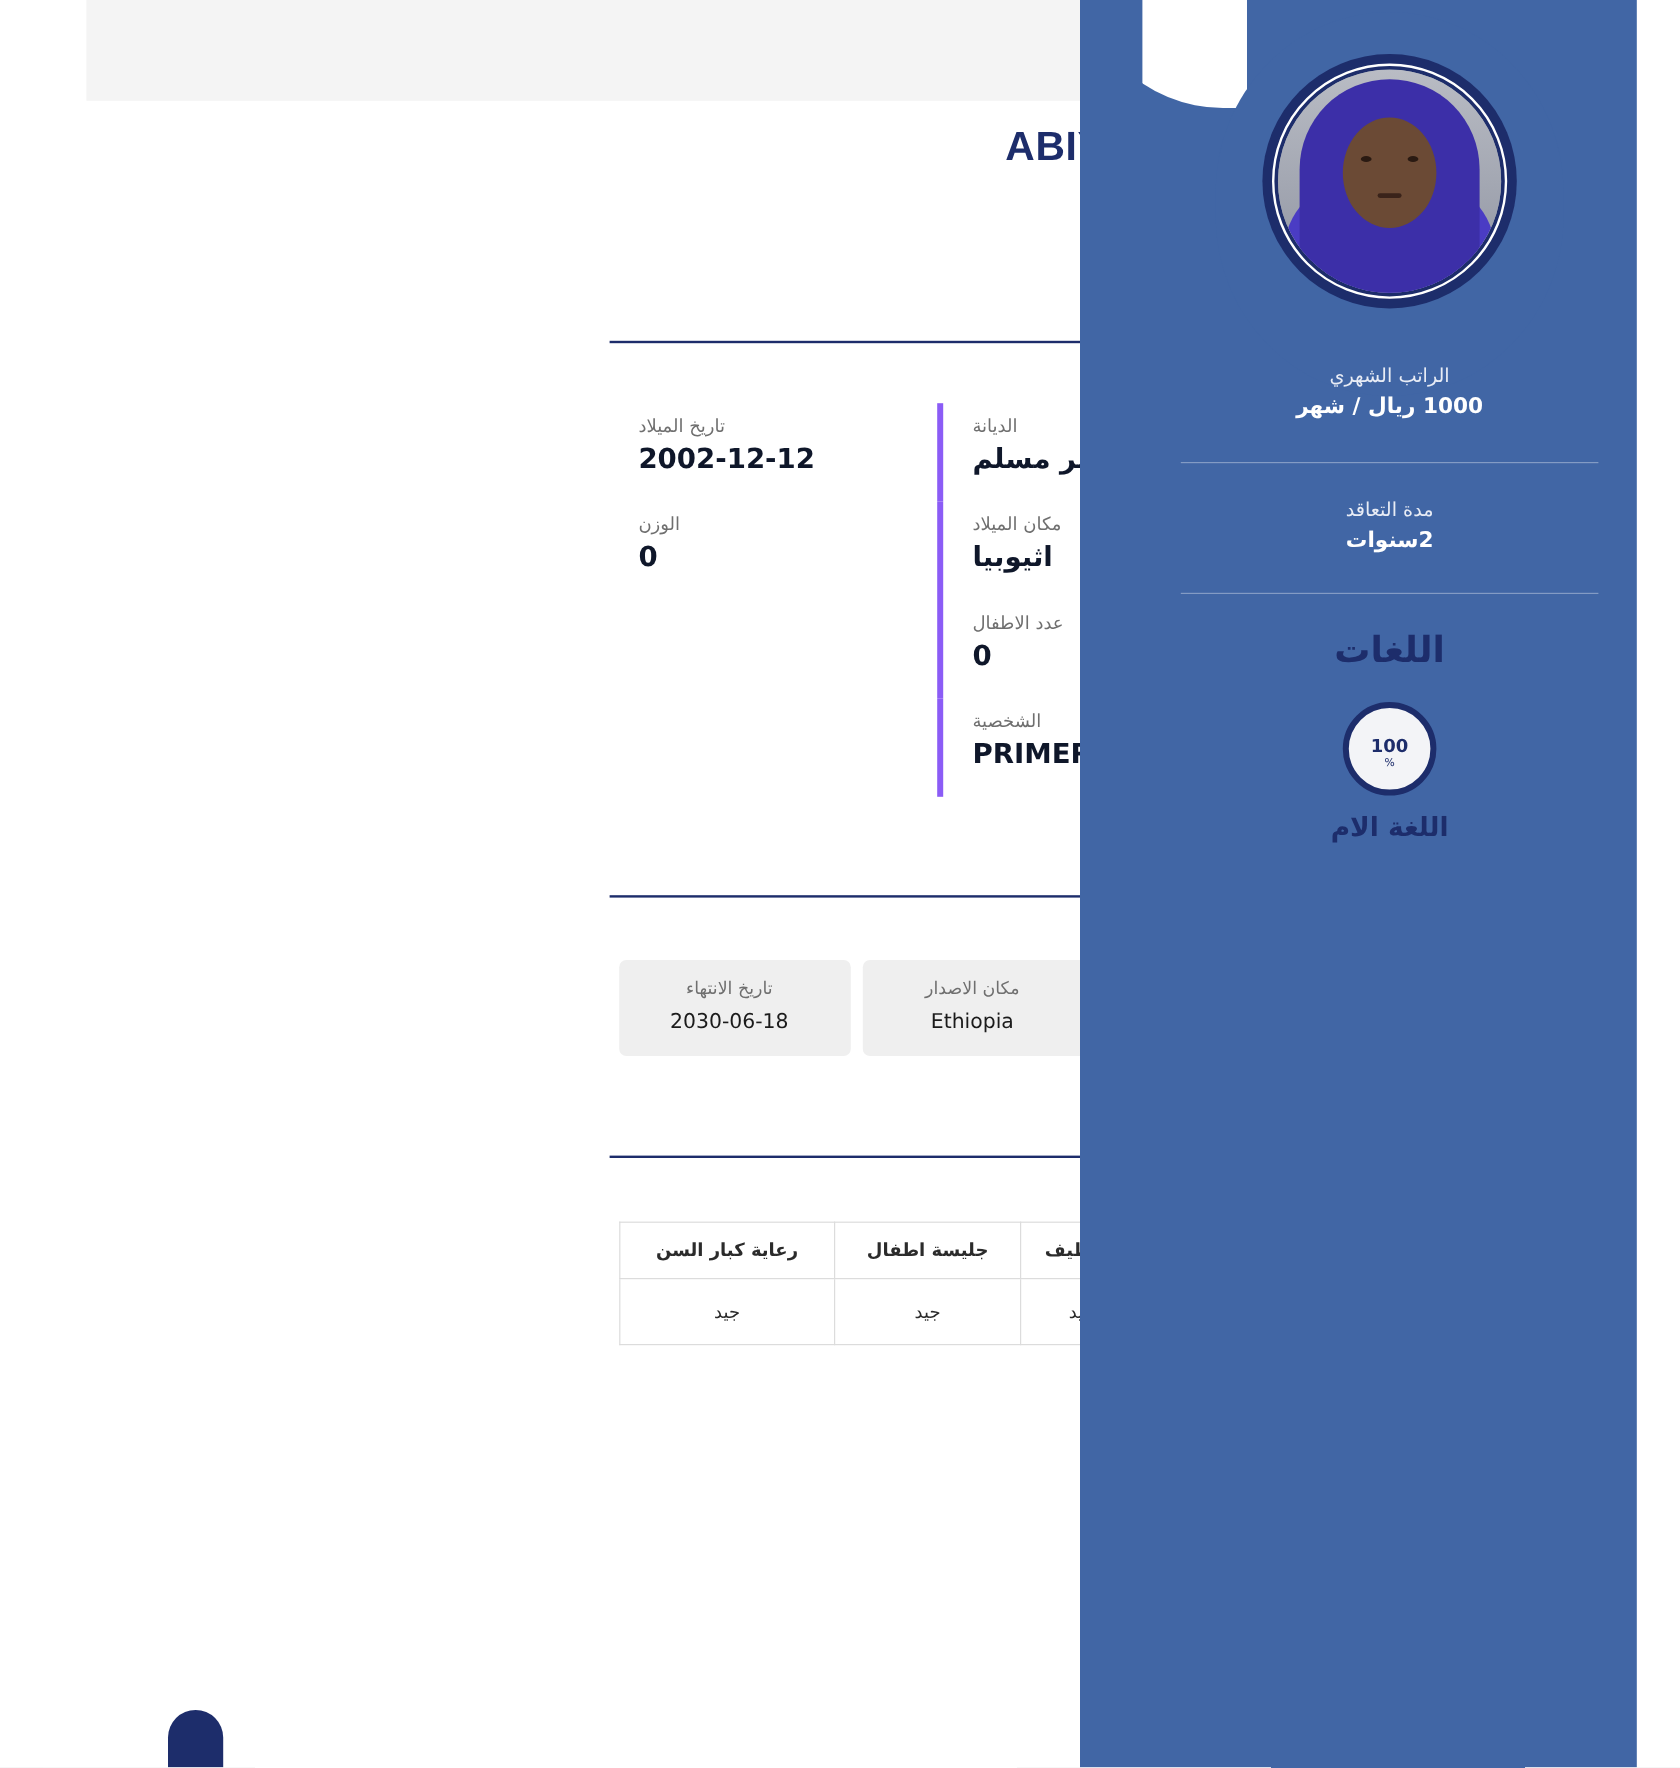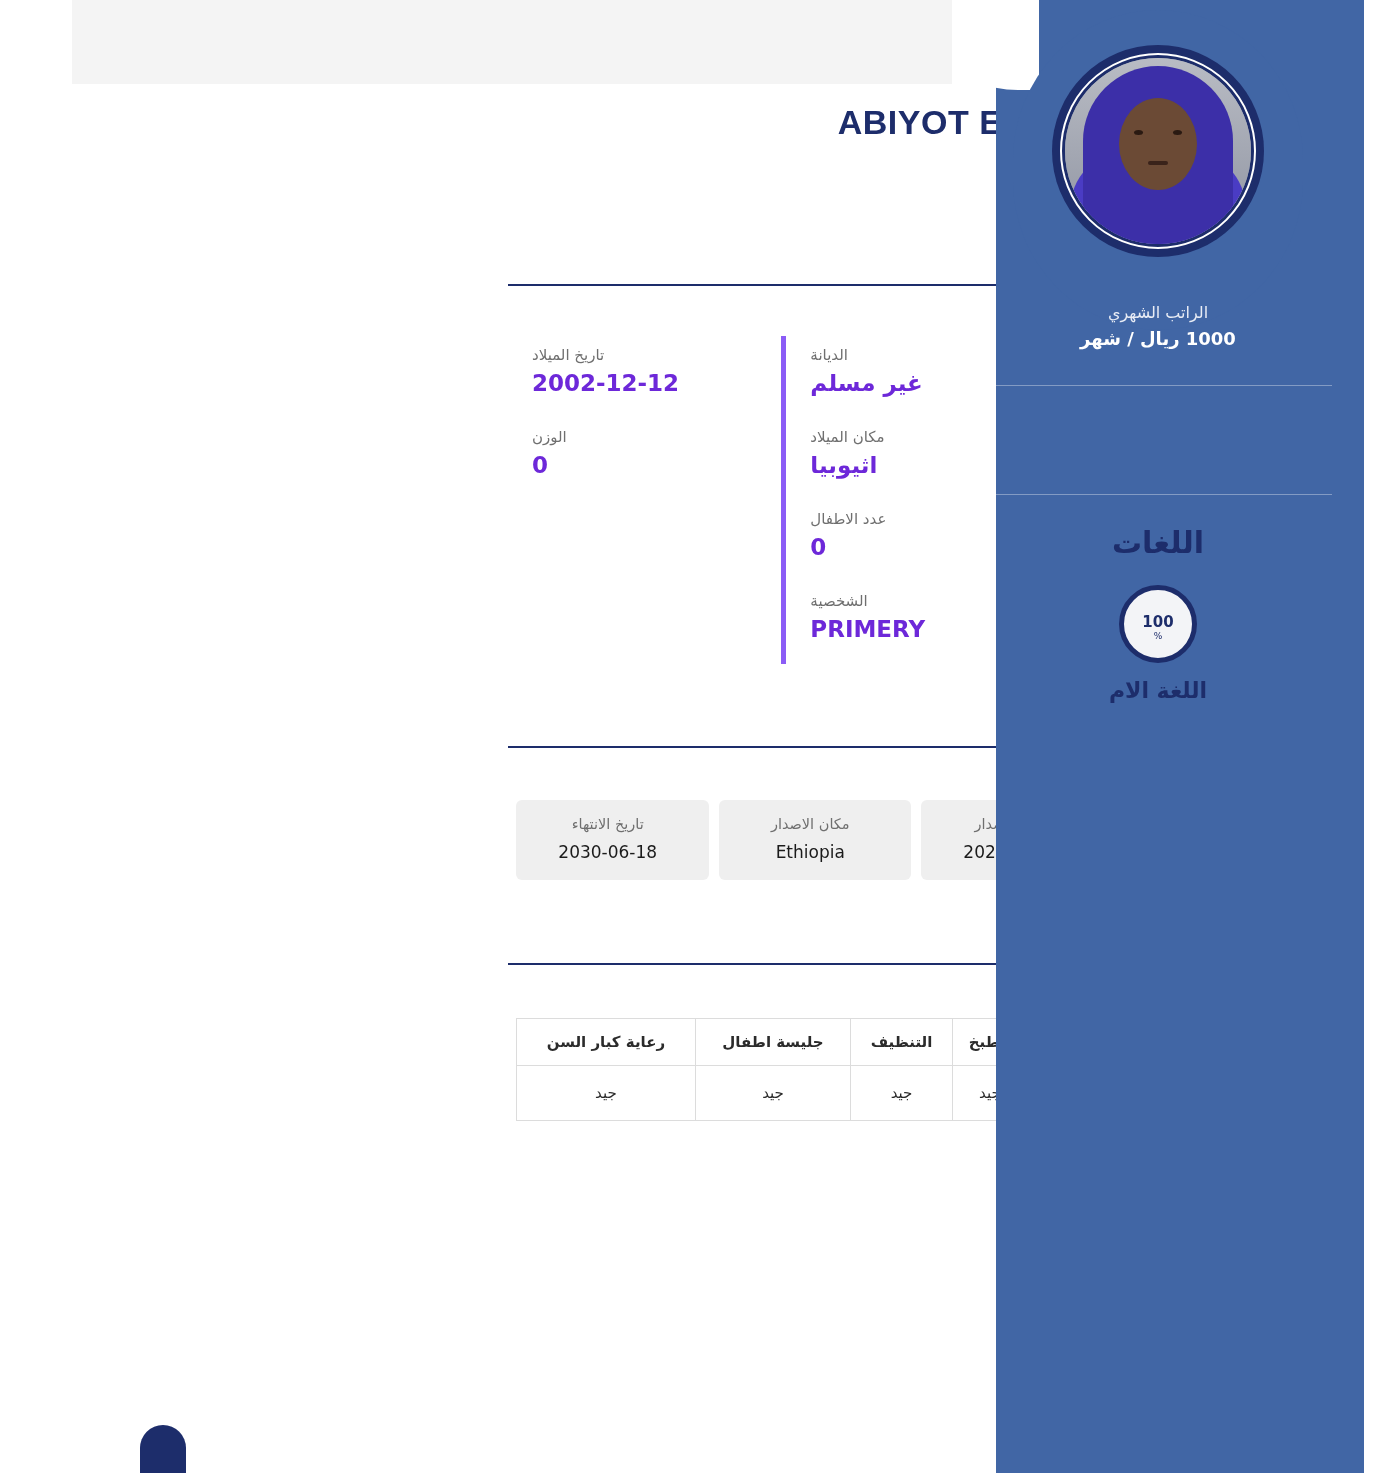--- a/index.html
+++ b/index.html
@@ -24,21 +24,21 @@
     width: 1328px;
     height: 1473px;
     background: #ffffff;
   }
 
   
   .sidebar {
     position: absolute;
     right: 0px;
     top: 0;
-    width: 368px;
+    width: 464px;
     height: 1473px;
     background: #4166a5;
   }
   .sidebar-inner {
     position: absolute;
     right: 0;
     top: 0;
     width: 412px;
     height: 1473px;
   }
@@ -267,21 +267,21 @@
     right: 36px;
     top: 336px;
     width: 820px;
     display: grid;
     grid-template-columns: 1fr 1fr 1fr;
     direction: rtl;
   }
   .pcell { padding: 10px 24px 22px 24px; text-align: left; }
   .pcol-mid { border-left: 5px solid #8b5cf6; border-right: 1px solid #d8d8d8; }
   .p-label { font-size: 15px; color: #6f6f6f; margin-bottom: 6px; }
-  .p-value { font-size: 23px; font-weight: bold; color: #6d28d9; }
+  .p-value { font-size: 23px; font-weight: bold; color: #0f172a; }
   .p-value.ltr { direction: ltr; }
 
   
   .passport-row {
     position: absolute;
     right: 48px;
     top: 800px;
     width: 800px;
     display: flex;
     gap: 10px;
@@ -496,20 +496,24 @@
           </div>
         </div>
 
         <div class="sb-block" style="top:303px;">
           <div class="sb-label">الراتب الشهري</div>
           <div class="sb-value">1000 ريال / شهر</div>
         </div>
 
         <div class="sb-sep" style="top:385px;"></div>
 
+        <div class="sb-block" style="top:415px;">
+          <div class="sb-label">مدة التعاقد</div>
+          <div class="sb-value">2سنوات</div>
+        </div>
 
         <div class="sb-sep" style="top:494px;"></div>
 
         <div class="sb-title" style="top:525px;">اللغات</div>
 
         <div class="lang-circle" style="top:585px;">
           <div class="num">100</div>
           <div class="pct">%</div>
         </div>
 

